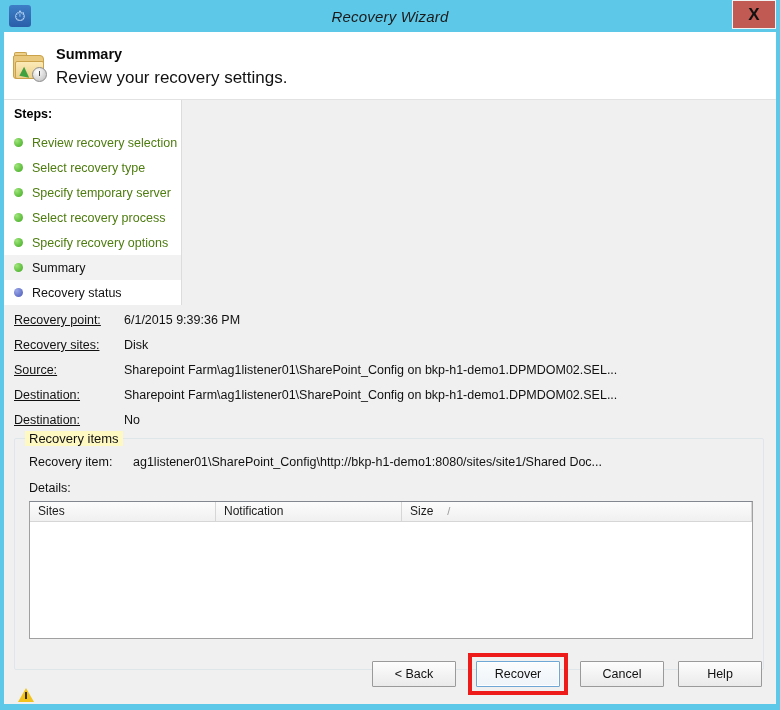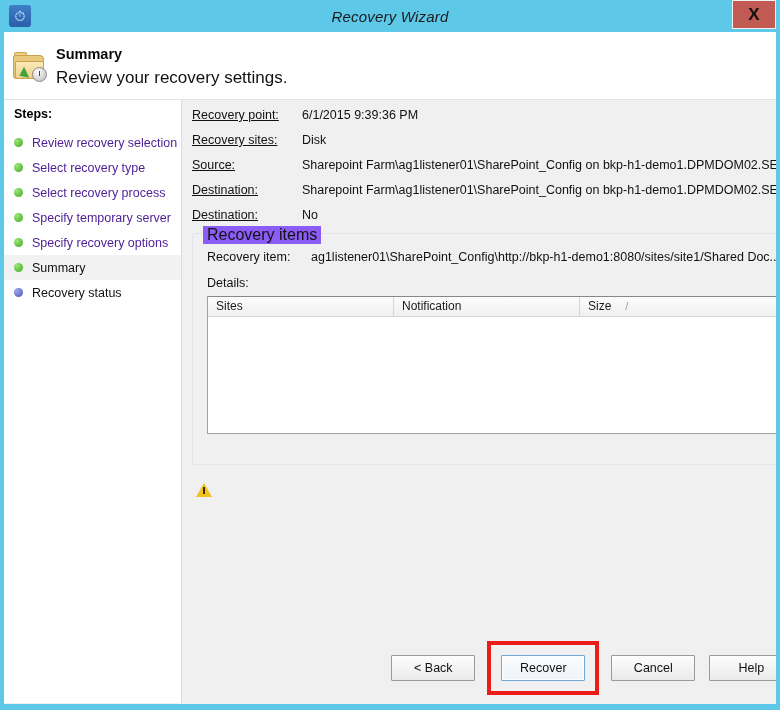--- a/index.html
+++ b/index.html
@@ -132,20 +132,21 @@
   }
   #header-sub {
     font-size: 17px;
     color: #111;
   }
 
   
   #body {
     display: flex;
     height: calc(710px - 32px - 68px - 6px - 1px);
+    flex-direction: column;
   }
 
   
   #sidebar {
     width: 178px;
     background: #ffffff;
     border-right: 1px solid #dcdcdc;
     padding-top: 7px;
     flex: 0 0 178px;
   }
@@ -165,21 +166,21 @@
   }
   .step .bullet {
     width: 9px; height: 9px;
     border-radius: 50%;
     margin-right: 9px;
     flex: 0 0 auto;
   }
   .step.done .bullet { background: radial-gradient(circle at 30% 30%, #9ee67a, #3ea81e); }
   .step.current .bullet { background: radial-gradient(circle at 30% 30%, #9ee67a, #3ea81e); }
   .step.pending .bullet { background: radial-gradient(circle at 30% 30%, #9aa7e8, #4a58b8); }
-  .step.done .label { color: #4c1d95; }
+  .step.done .label { color: #4d7c0f; }
   .step.current { background: #f2f2f2; }
   .step.current .label { color: #111; }
   .step.pending .label { color: #111; }
 
   
   #main {
     flex: 1 1 auto;
     background: #f0f0f0;
     position: relative;
     padding: 8px 12px 0 10px;
@@ -203,23 +204,23 @@
     position: relative;
     margin-top: 10px;
     border: 1px solid #dfe6ea;
     border-radius: 2px;
     height: 232px;
     padding: 12px 10px 10px 10px;
   }
   #groupbox-legend {
     position: absolute;
     top: -8px; left: 10px;
-    background: #8b5cf6;
+    background: #fef9c3;
     padding: 0 4px;
-    font-size: 16px;
+    font-size: 13px;
     color: #111;
   }
   #recovery-item-row {
     display: flex;
     font-size: 12.5px;
     color: #111;
     margin: 4px 0 12px 4px;
   }
   #recovery-item-row .k { width: 104px; flex: 0 0 104px; }
   #recovery-item-row .v { flex: 1 1 auto; white-space: nowrap; overflow: hidden; }
@@ -313,21 +314,21 @@
     display: flex; align-items: center; justify-content: center;
     cursor: pointer;
   }
   .btn.focused {
     border: 1px solid #6fa8d6;
     box-shadow: inset 0 0 0 1px #ffffff;
     background: linear-gradient(#fbfcfd, #eef4f9);
   }
   #recover-wrap {
     position: relative;
-    padding: 10px;
+    padding: 4px;
     border: 4px solid #ee1b1b;
     margin: 0 -2px;
   }
 </style>
 </head>
 <body>
 
 <div id="window">
 
   <div id="titlebar">
@@ -360,25 +361,25 @@
       <div class="step done">
         <span class="bullet"></span>
         <span class="label">Review recovery selection</span>
       </div>
       <div class="step done">
         <span class="bullet"></span>
         <span class="label">Select recovery type</span>
       </div>
       <div class="step done">
         <span class="bullet"></span>
+        <span class="label">Specify temporary server</span>
+      </div>
+      <div class="step done">
+        <span class="bullet"></span>
         <span class="label">Select recovery process</span>
-      </div>
-      <div class="step done">
-        <span class="bullet"></span>
-        <span class="label">Specify temporary server</span>
       </div>
       <div class="step done">
         <span class="bullet"></span>
         <span class="label">Specify recovery options</span>
       </div>
       <div class="step current">
         <span class="bullet"></span>
         <span class="label">Summary</span>
       </div>
       <div class="step pending">

